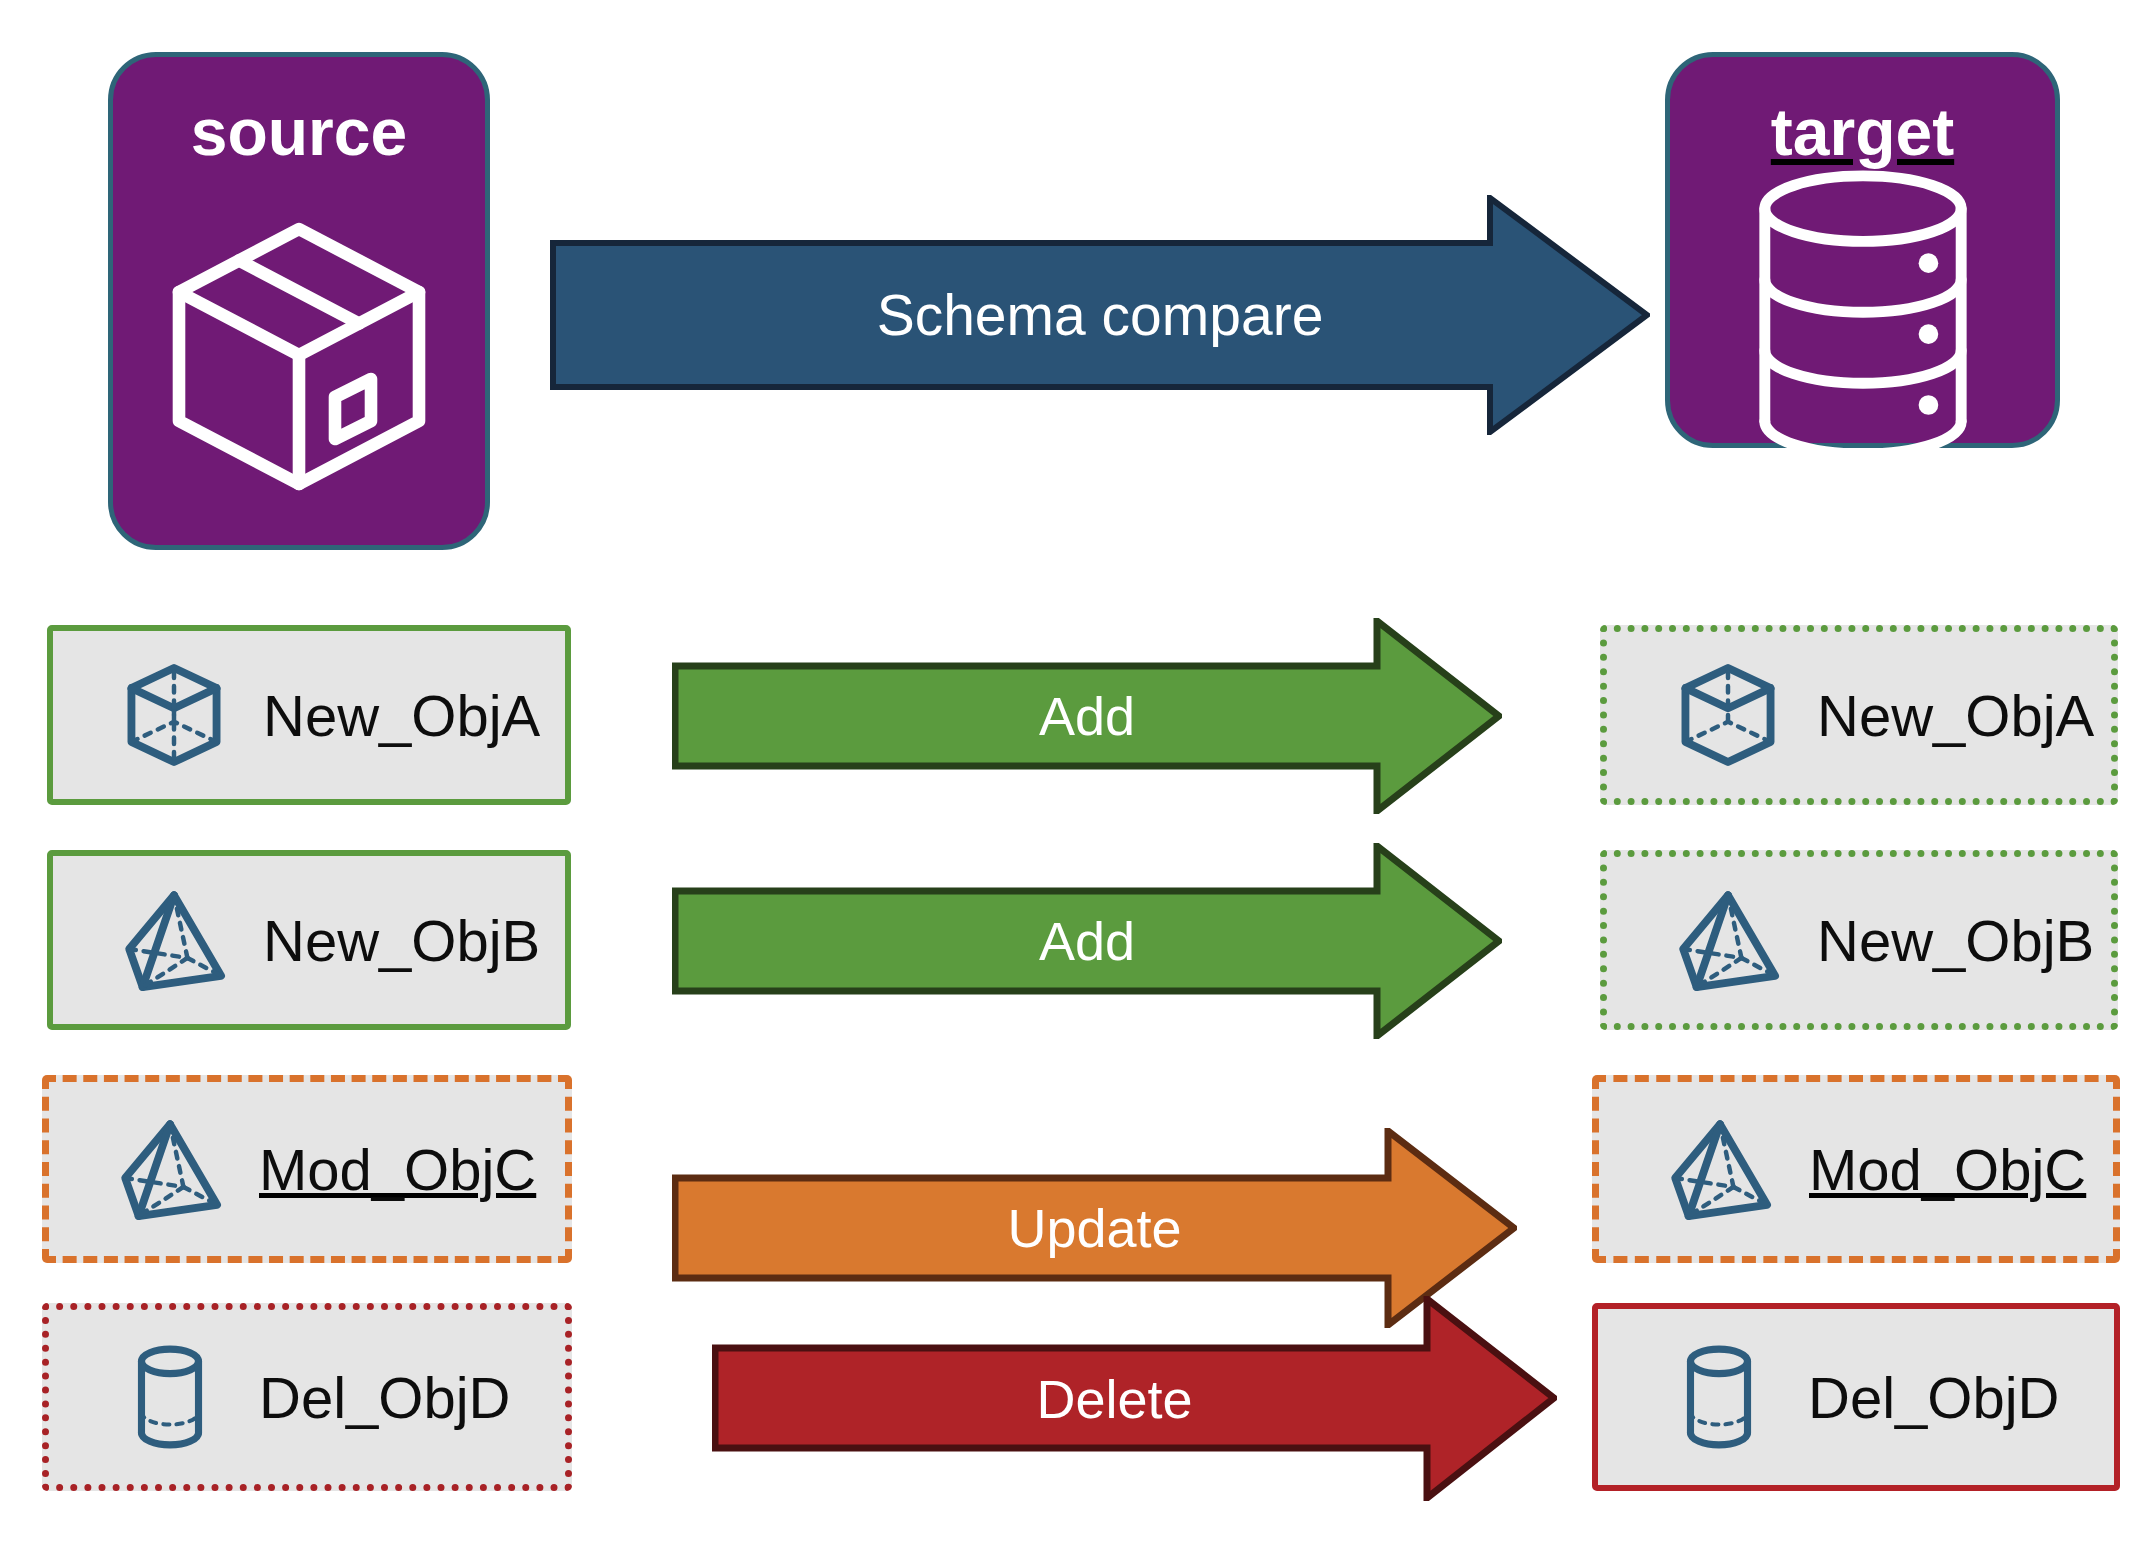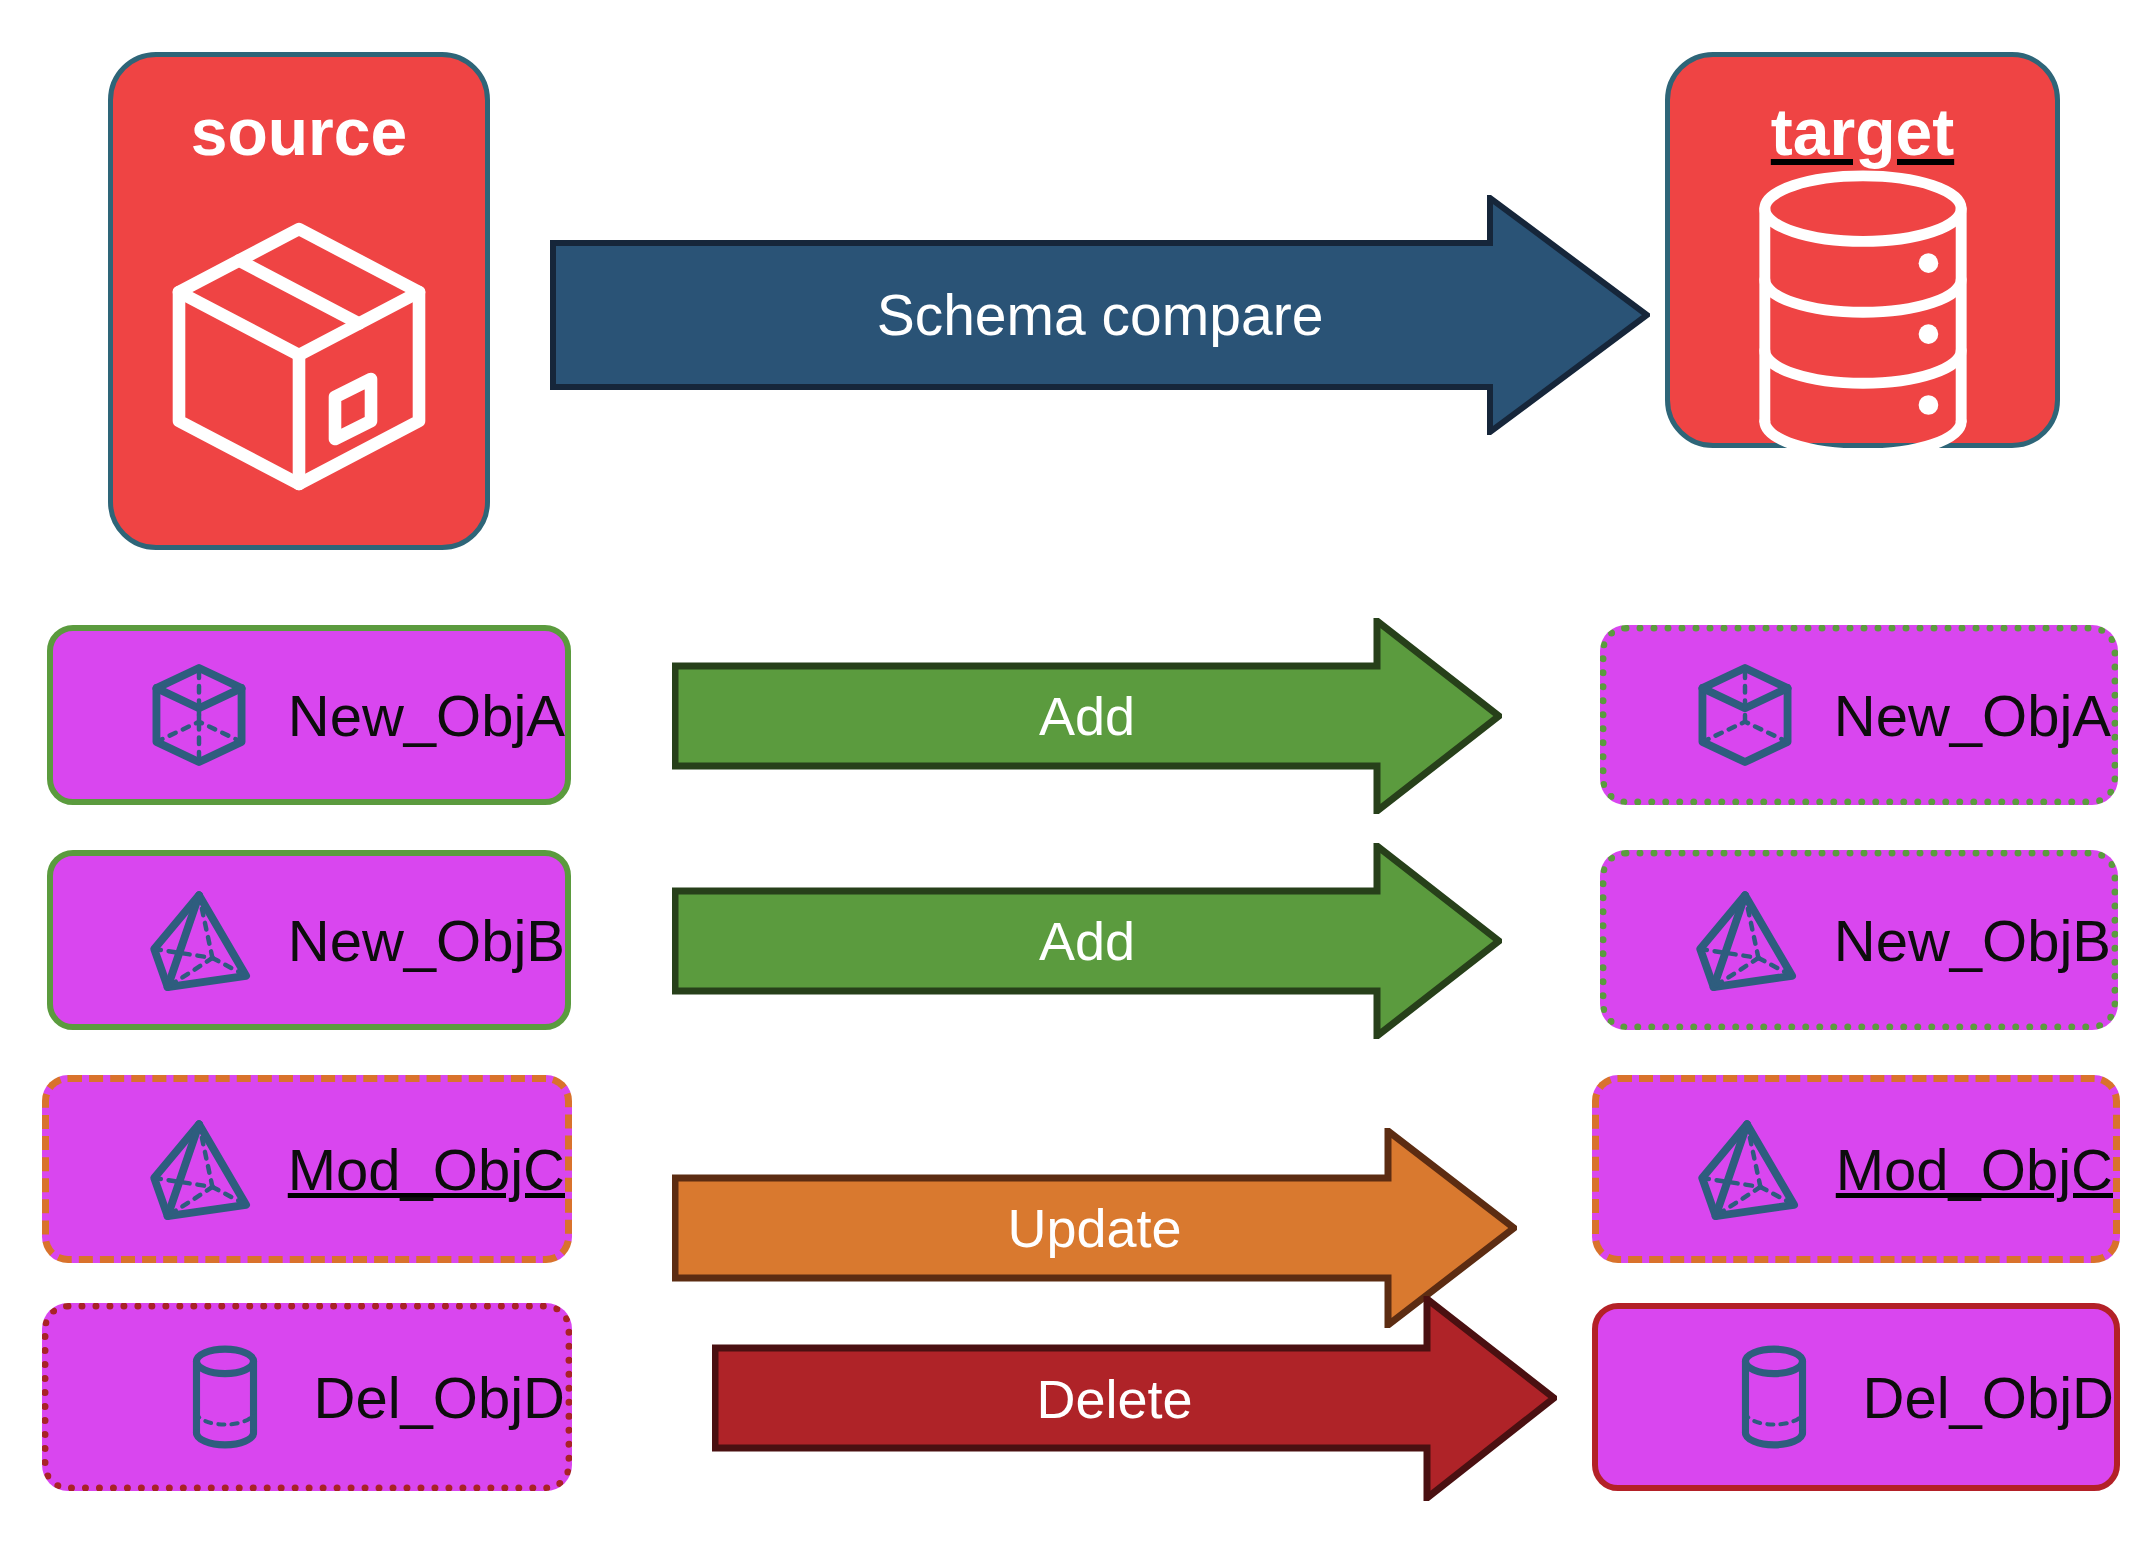--- a/index.html
+++ b/index.html
@@ -6,21 +6,21 @@
   body{
     width:2150px;height:1550px;background:#ffffff;
     font-family:"Liberation Sans", sans-serif;
     position:relative;overflow:hidden;
   }
   .stage{position:absolute;left:0;top:0;width:2150px;height:1550px;}
 
   
   .endpoint{
     position:absolute;
-    background:#ef4444;
+    background:#701a75;
     border:5px solid #2E6578;
     border-radius:48px;
     box-sizing:border-box;
     display:flex;flex-direction:column;align-items:center;
   }
   .endpoint-title{
     color:#ffffff;font-weight:bold;font-size:66px;
     letter-spacing:0px;margin-top:42px;line-height:1;
   }
   .endpoint-icon{flex:1;display:flex;align-items:center;justify-content:center;width:100%;}
@@ -30,22 +30,22 @@
   .arrow-label{
     position:absolute;left:0;top:0;width:100%;height:100%;
     display:flex;align-items:center;justify-content:center;
     color:#ffffff;pointer-events:none;
   }
   .big-arrow .arrow-label{font-size:57px;}
 
   
   .card{
     position:absolute;box-sizing:border-box;
-    background:#d946ef;border-radius:26px;
-    display:flex;align-items:center;justify-content:flex-end;
+    background:#e5e5e5;border-radius:5px;
+    display:flex;align-items:center;
   }
   .card .card-icon{
     width:118px;height:118px;margin-left:62px;
     display:flex;align-items:center;justify-content:center;flex:none;
   }
   .card .card-label{
     font-size:58px;color:#0d0d0d;margin-left:30px;white-space:nowrap;
   }
   .card.solid-green{border:6px solid #5B9B3E;}
   .card.dotted-green{border:7px dotted #5B9B3E;}

